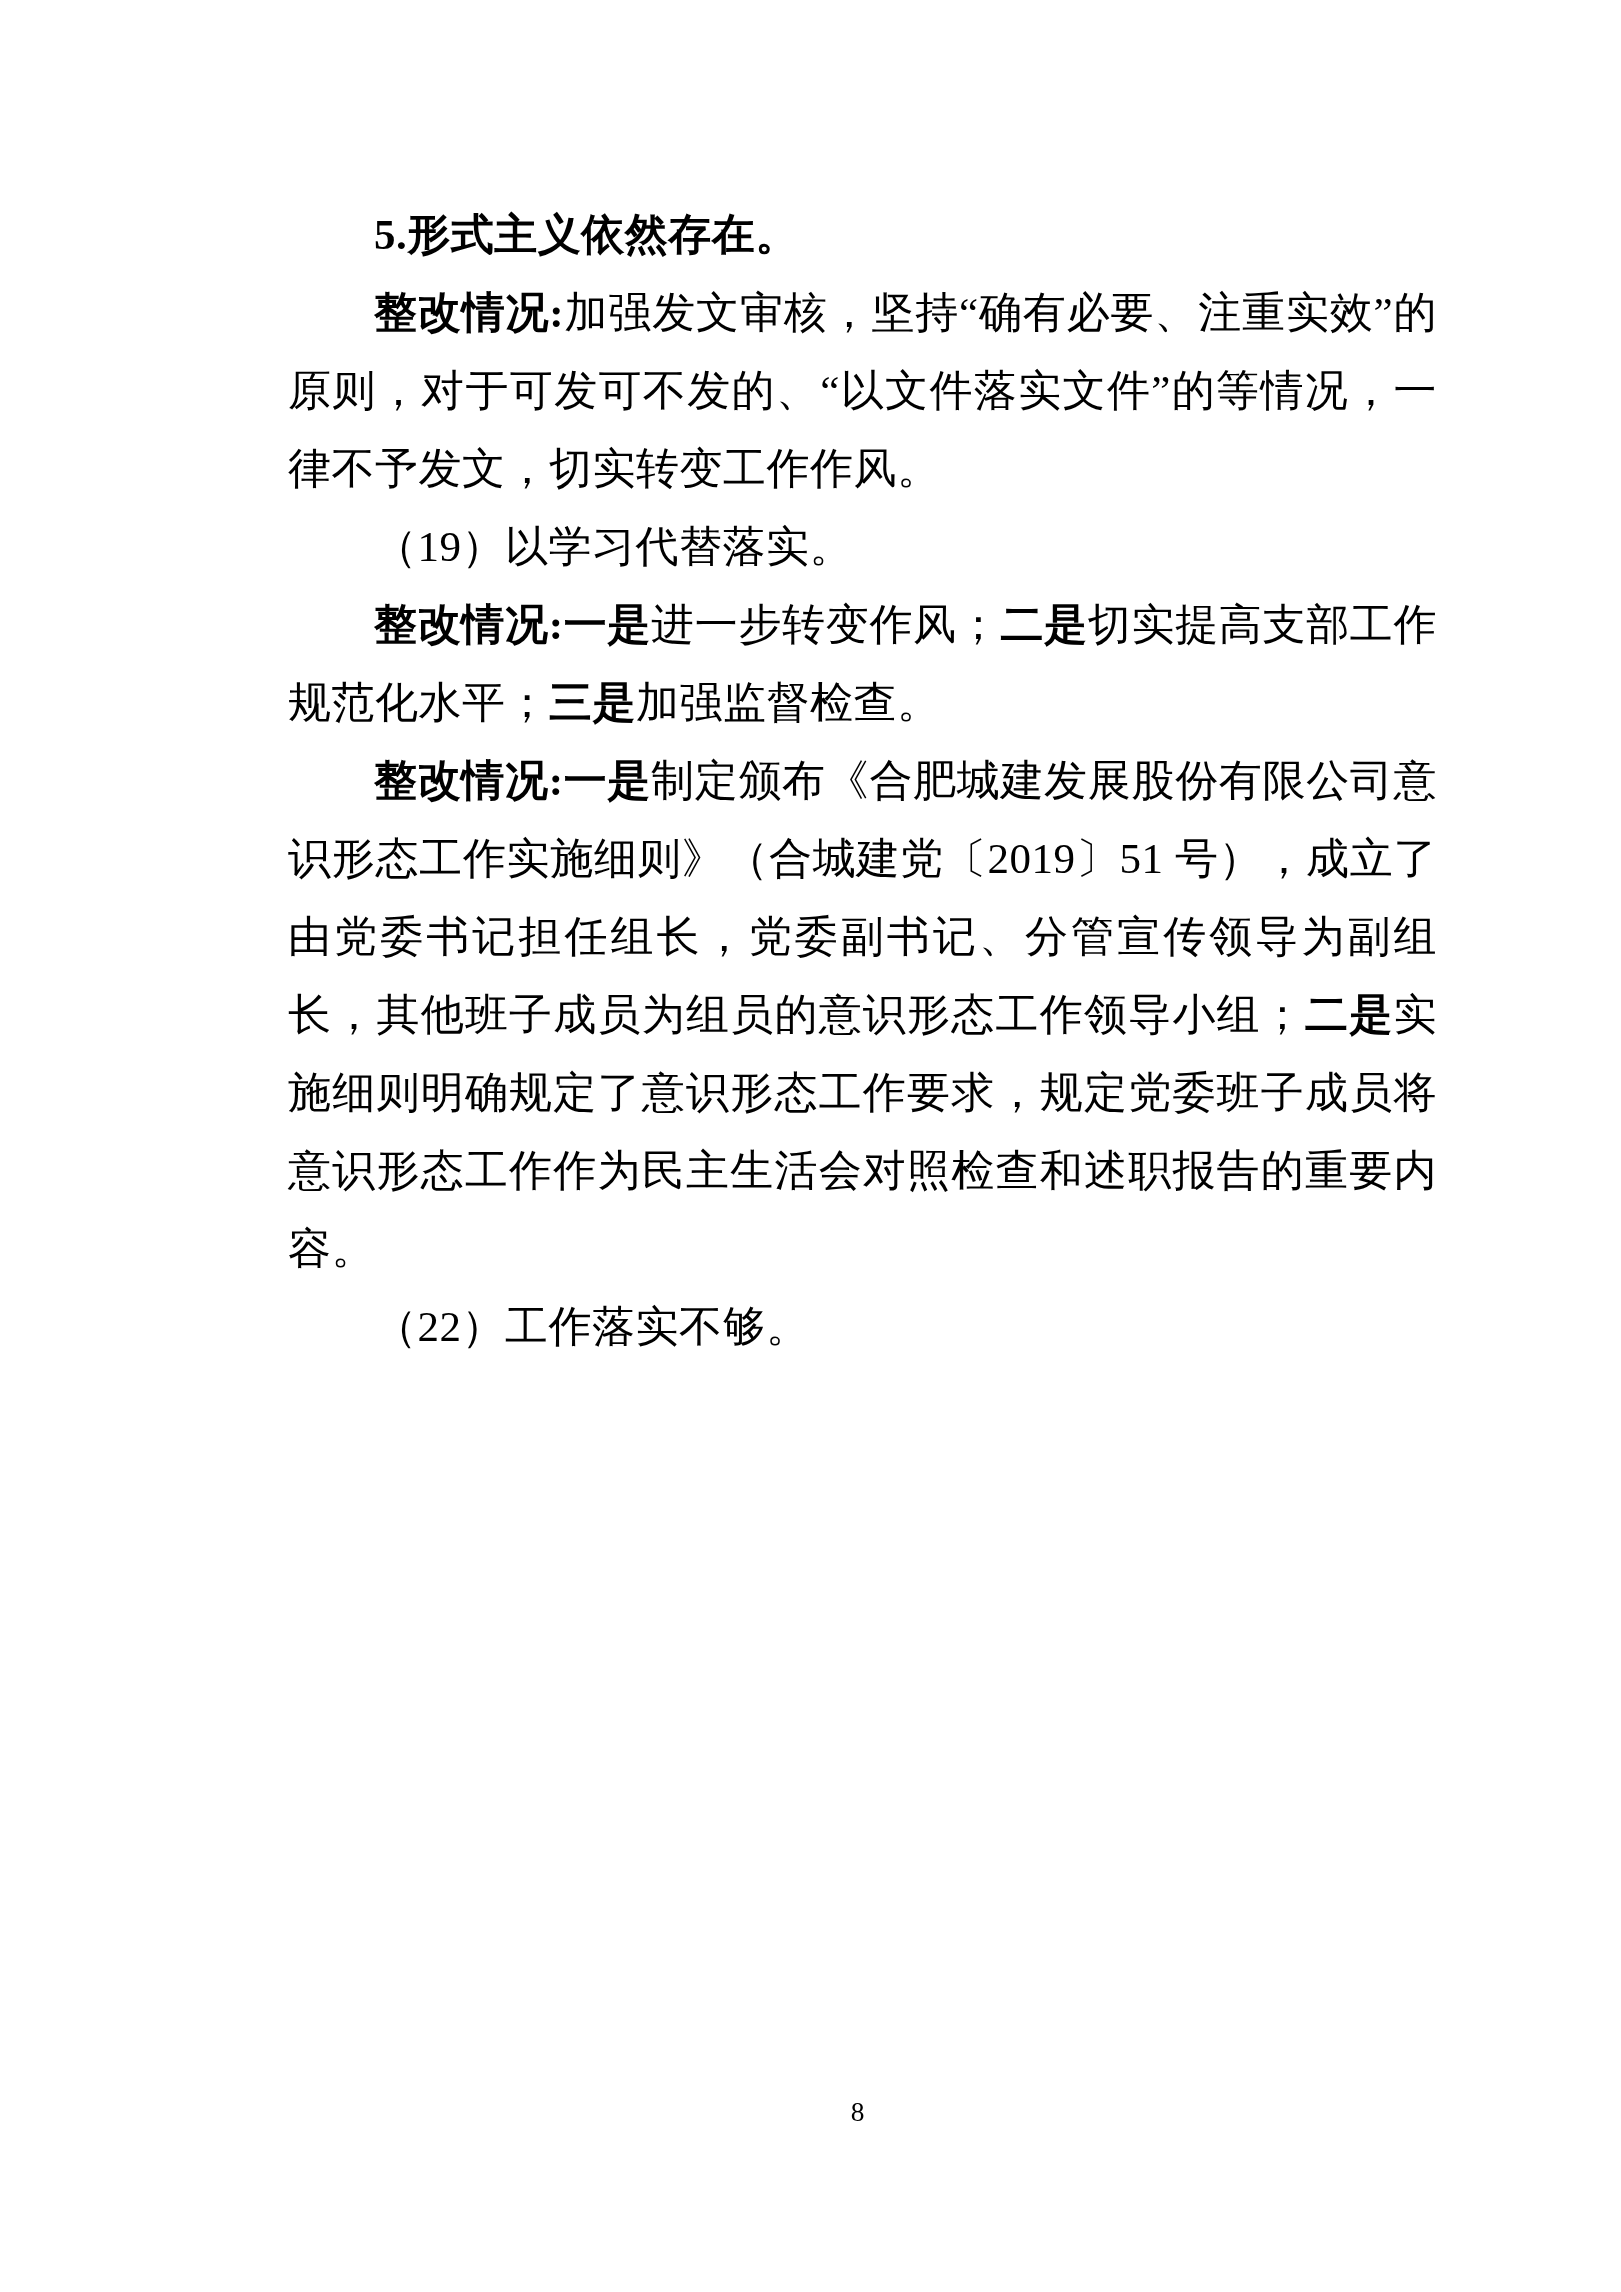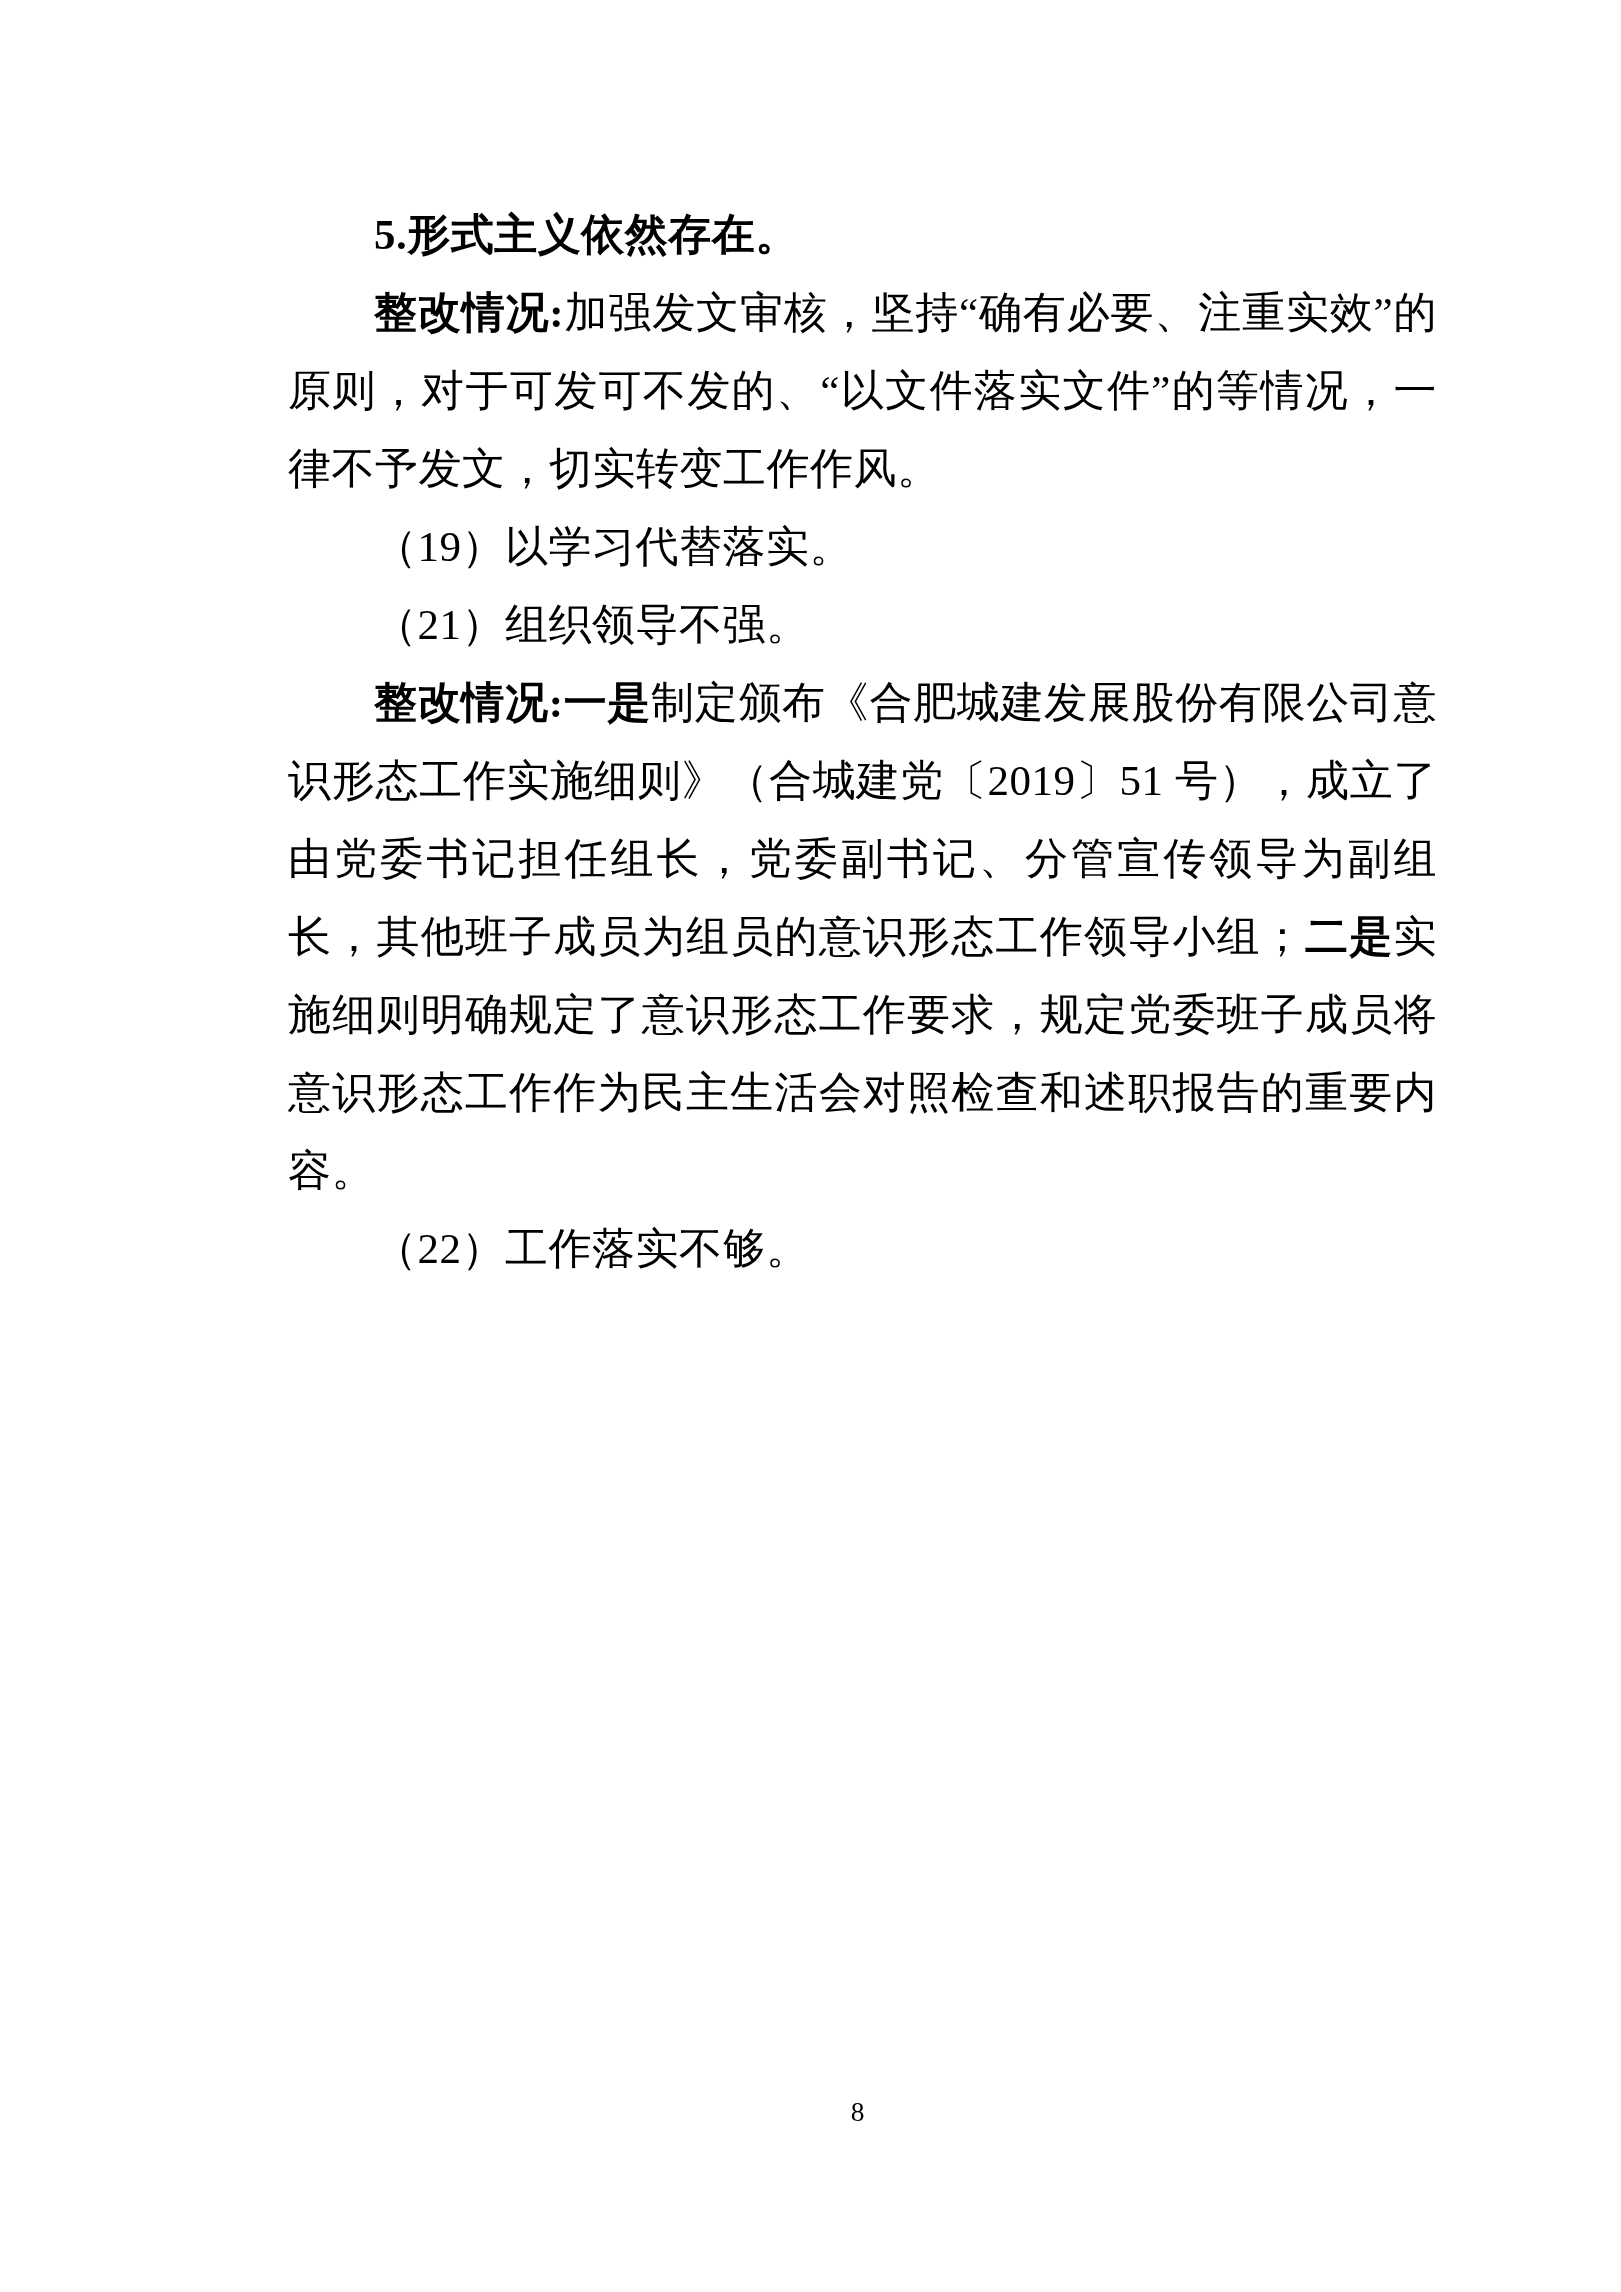--- a/index.html
+++ b/index.html
@@ -56,19 +56,19 @@
   }
 </style>
 </head>
 <body>
 
 <div class="page">
   <div class="doc-body">
       <p class="para heading"><span class="bold">5.形式主义依然存在。</span></p>
       <p class="para body"><span class="bold">整改情况:</span><span>加强发文审核，坚持“确有必要、注重实效”的原则，对于可发可不发的、“以文件落实文件”的等情况，一律不予发文，切实转变工作作风。</span></p>
       <p class="para body"><span>（19）以学习代替落实。</span></p>
-      <p class="para body"><span>（21）组织领导不强。</span></p>
+      <p class="para body"><span class="bold">整改情况:</span><span class="bold">一是</span><span>进一步转变作风；</span><span class="bold">二是</span><span>切实提高支部工作规范化水平；</span><span class="bold">三是</span><span>加强监督检查。</span></p>
       <p class="para body"><span class="bold">整改情况:</span><span class="bold">一是</span><span>制定颁布《合肥城建发展股份有限公司意识形态工作实施细则》（合城建党〔2019〕51 号），成立了由党委书记担任组长，党委副书记、分管宣传领导为副组长，其他班子成员为组员的意识形态工作领导小组；</span><span class="bold">二是</span><span>实施细则明确规定了意识形态工作要求，规定党委班子成员将意识形态工作作为民主生活会对照检查和述职报告的重要内容。</span></p>
       <p class="para body"><span>（22）工作落实不够。</span></p>
     </div>
   <div class="page-number">8</div>
 </div>
 
 
 </body></html>

